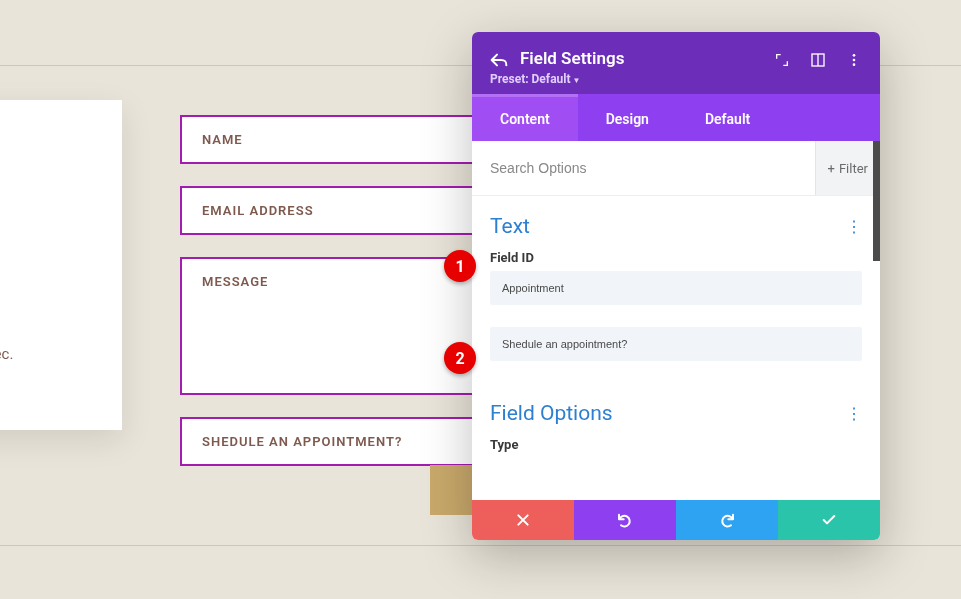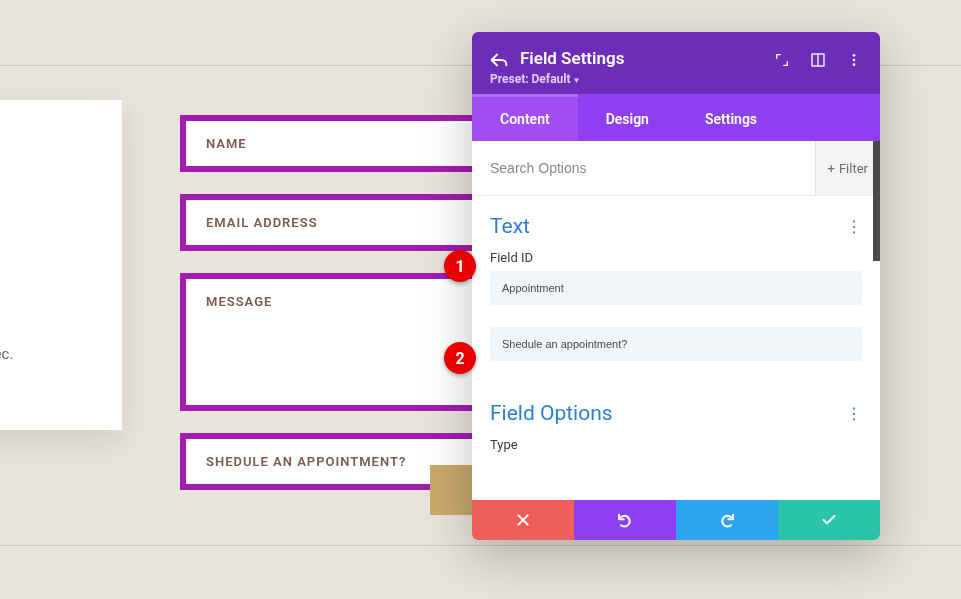--- a/index.html
+++ b/index.html
@@ -44,21 +44,21 @@
     line-height: 1.9;
     width: 220px;
   }
   .form-area {
     position: absolute;
     left: 180px;
     top: 115px;
     width: 440px;
   }
   .form-field {
-    border: 6px solid #a21caf;
+    border: 2px solid #a21caf;
     background: #fff;
     padding: 15px 20px;
     margin-bottom: 22px;
     color: #7e5a4e;
     font-size: 13px;
     font-weight: 600;
     letter-spacing: 1px;
   }
   .form-field.msg { height: 138px; }
   .top-hr-wrap { position: absolute; left: -50px; top: 65px; right: 0; }
@@ -166,21 +166,21 @@
     margin-bottom: 12px;
   }
   .section-title {
     color: #2d7fd1;
     font-size: 21px;
     font-weight: 400;
   }
   .kebab { color: #2d7fd1; font-size: 16px; cursor: pointer; letter-spacing: 0; }
   .field-lbl {
     font-size: 13px;
-    font-weight: 400;
+    font-weight: 700;
     color: #3a3a3a;
     margin-bottom: 6px;
   }
   .field-input {
     width: 100%;
     background: #f1f4f8;
     border: none;
     border-radius: 3px;
     padding: 11px 12px;
     font-size: 11px;
@@ -288,21 +288,21 @@
       </div>
     </div>
     <div class="preset">
       <span>Preset: Default</span><span class="preset-caret">▼</span>
     </div>
   </div>
 
   <div class="tabs">
     <div class="tab active">Content</div>
     <div class="tab">Design</div>
-    <div class="tab">Settings</div>
+    <div class="tab">Default</div>
   </div>
 
   <div class="panel-body">
     <div class="search-row">
       <input class="search-input" placeholder="Search Options" style="">
       <div class="filter-btn">
         <span>+</span>
         <span>Filter</span>
       </div>
     </div>

